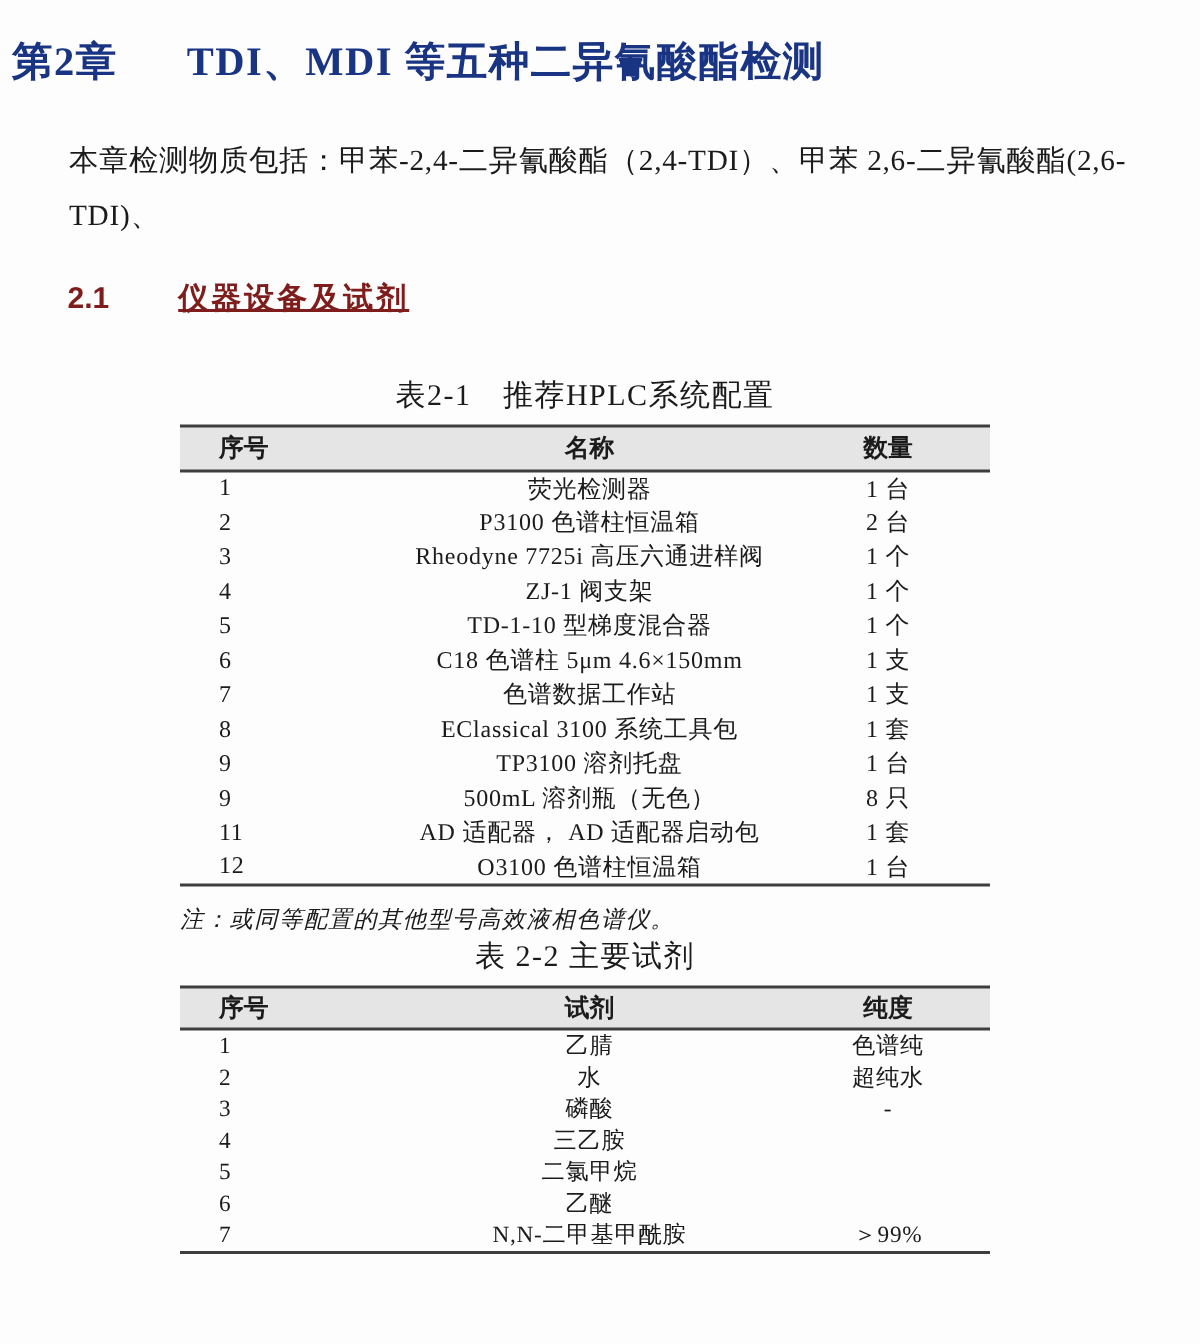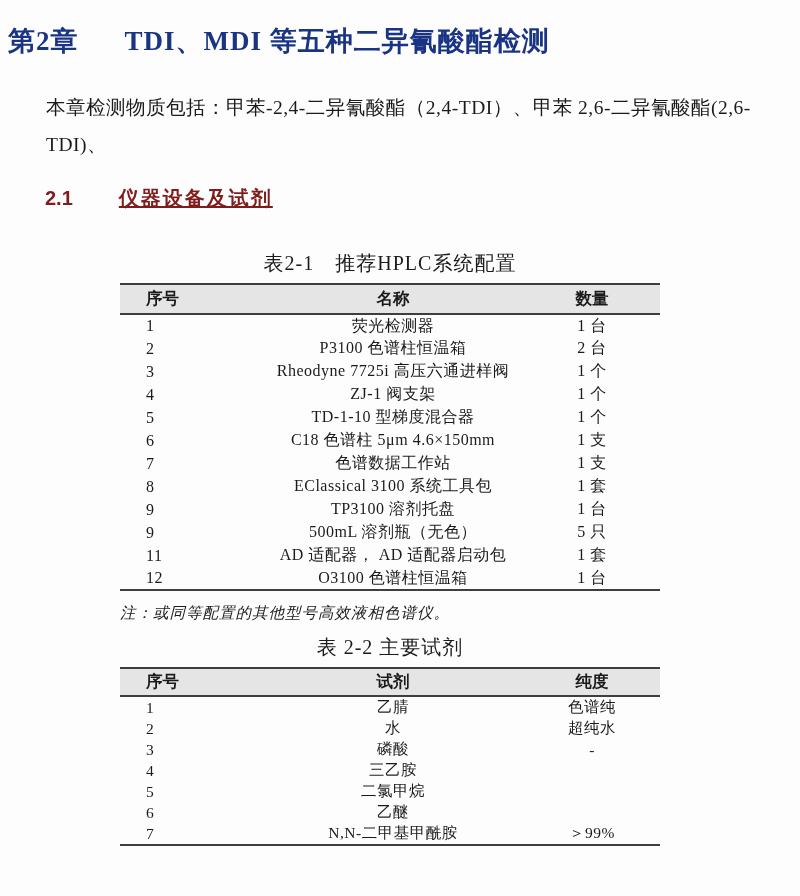--- a/index.html
+++ b/index.html
@@ -70,21 +70,21 @@
   .t1 th { height: 30px; }
   .t1 td { height: 23px; }
   .t2 th { height: 28px; }
   .t2 td { height: 20px; font-size: 15.5px; }
   th.c0, td.c0 { text-align: left; padding-left: 26px; width: 118px; }
   th.c1, td.c1 { text-align: center; }
   th.c2, td.c2 { text-align: center; padding-right: 24px; width: 112px; }
   td { letter-spacing: 0.5px; white-space: nowrap; }
 
   .note {
-    margin: 12px 0 10px 120px;
+    margin: 12px 0 0 120px;
     font-size: 15.5px;
     font-style: italic;
     letter-spacing: 1px;
   }
 </style>
 </head>
 <body>
 
 <div class="page">
 
@@ -154,21 +154,21 @@
           <td class="c2">1 套</td>
         </tr>
         <tr>
           <td class="c0">9</td>
           <td class="c1">TP3100 溶剂托盘</td>
           <td class="c2">1 台</td>
         </tr>
         <tr>
           <td class="c0">9</td>
           <td class="c1">500mL 溶剂瓶（无色）</td>
-          <td class="c2">5 只</td>
+          <td class="c2">8 只</td>
         </tr>
         <tr>
           <td class="c0">11</td>
           <td class="c1">AD 适配器， AD 适配器启动包</td>
           <td class="c2">1 套</td>
         </tr>
         <tr>
           <td class="c0">12</td>
           <td class="c1">O3100 色谱柱恒温箱</td>
           <td class="c2">1 台</td>

